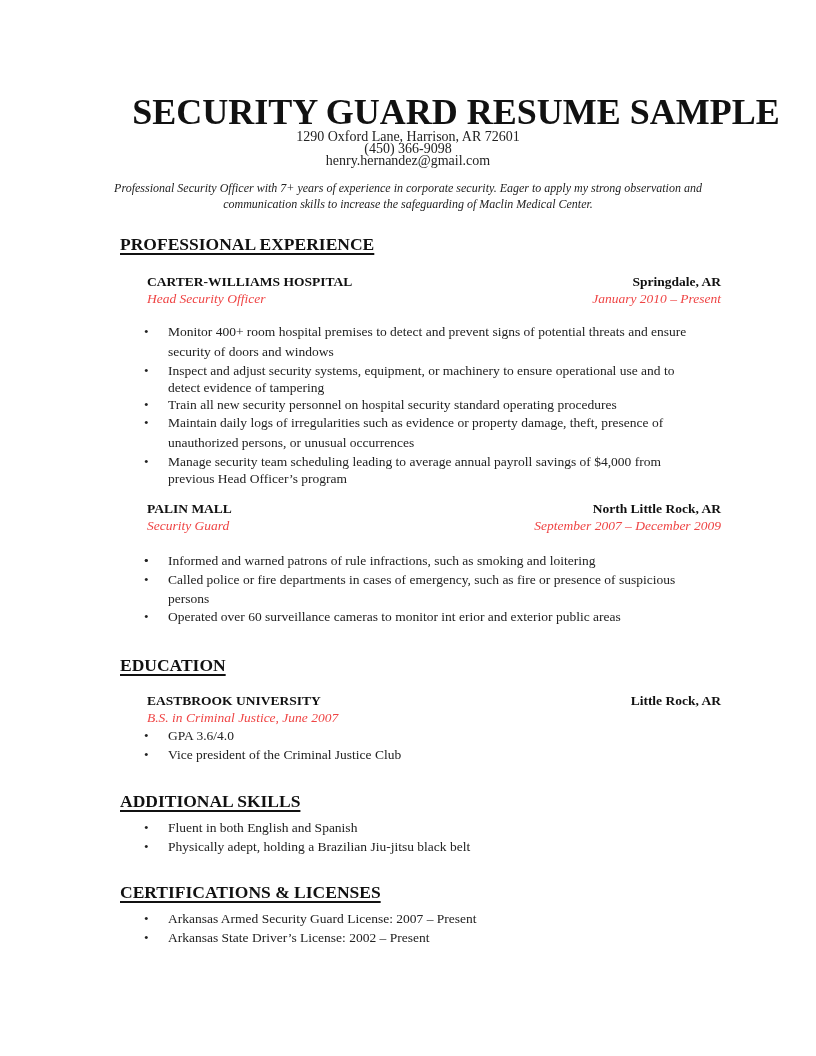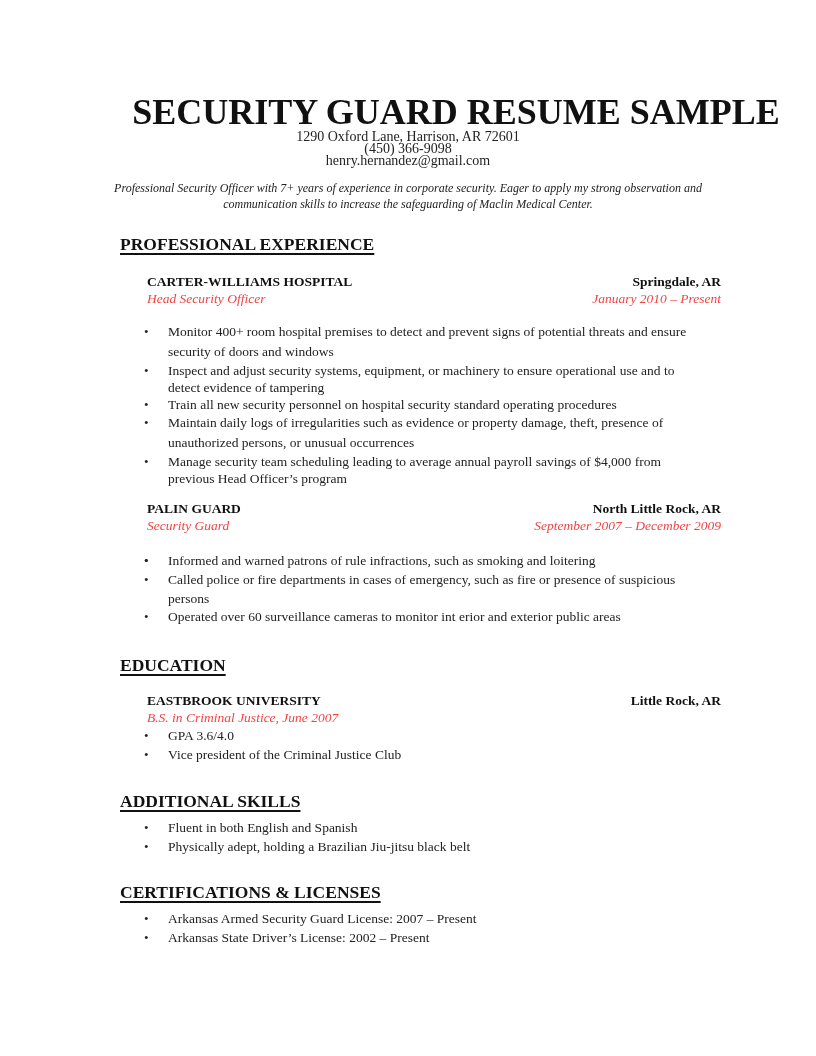--- a/index.html
+++ b/index.html
@@ -43,21 +43,21 @@
 
   <ul class="bullets" style="top:322px">
     <li style="line-height:20px"><span class="dot">•</span><span>Monitor 400+ room hospital   premises to detect and prevent signs of potential threats and ensure security of doors and windows</span></li>
     <li><span class="dot">•</span><span>Inspect and adjust security systems, equipment, or machinery to ensure operational use and to detect evidence of tampering</span></li>
     <li><span class="dot">•</span><span>Train all new security personnel on hospital security standard operating procedures</span></li>
     <li style="line-height:20px"><span class="dot">•</span><span>Maintain daily logs   of irregularities such as evidence or property damage, theft, presence of unauthorized persons, or unusual occurrences</span></li>
     <li><span class="dot">•</span><span>Manage security team scheduling leading to average annual payroll savings of $4,000 from previous Head Officer’s program</span></li>
   </ul>
 
   <div class="row bold" style="top:500px">
-    <span>PALIN GUARD</span>
+    <span>PALIN MALL</span>
     <span>North Little Rock, AR</span>
   </div>
   <div class="row ital" style="top:517px">
     <span>Security Guard</span>
     <span>September 2007  – December 2009</span>
   </div>
   <ul class="bullets" style="top:551px">
     <li style="line-height:19px"><span class="dot">•</span></li>
     <li style="line-height:19px"><span class="dot">•</span><span>Informed and warned patrons of rule infractions, such as smoking and loitering</span></li>
     <li style="line-height:19px"><span class="dot">•</span><span>Called police or fire departments in cases of emergency, such as fire or presence of suspicious persons</span></li>

